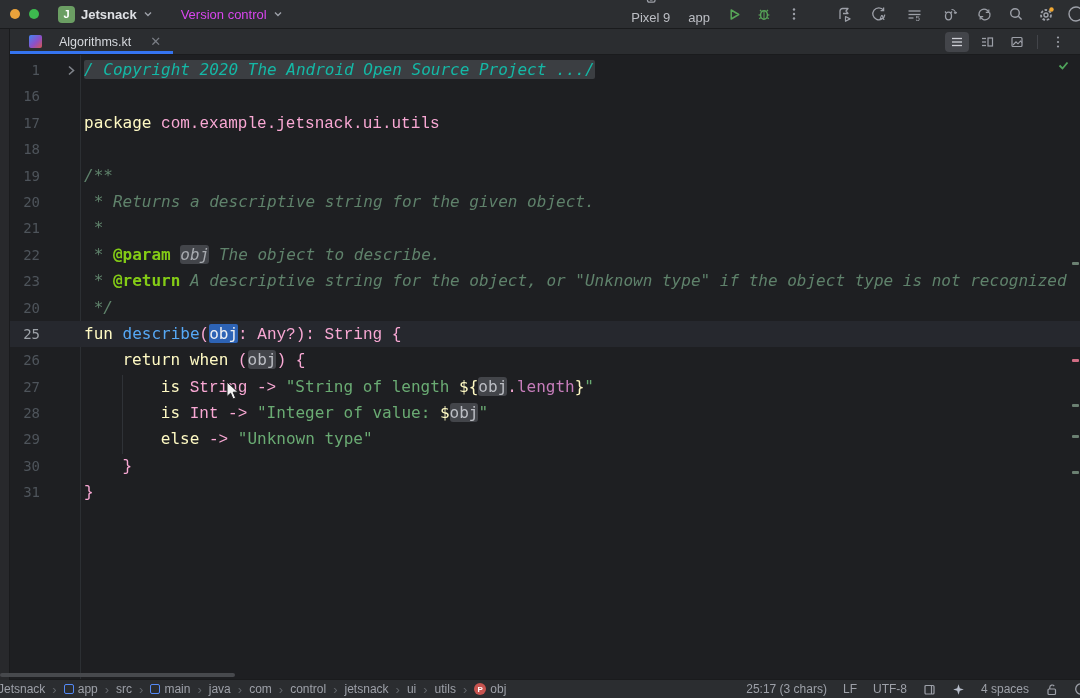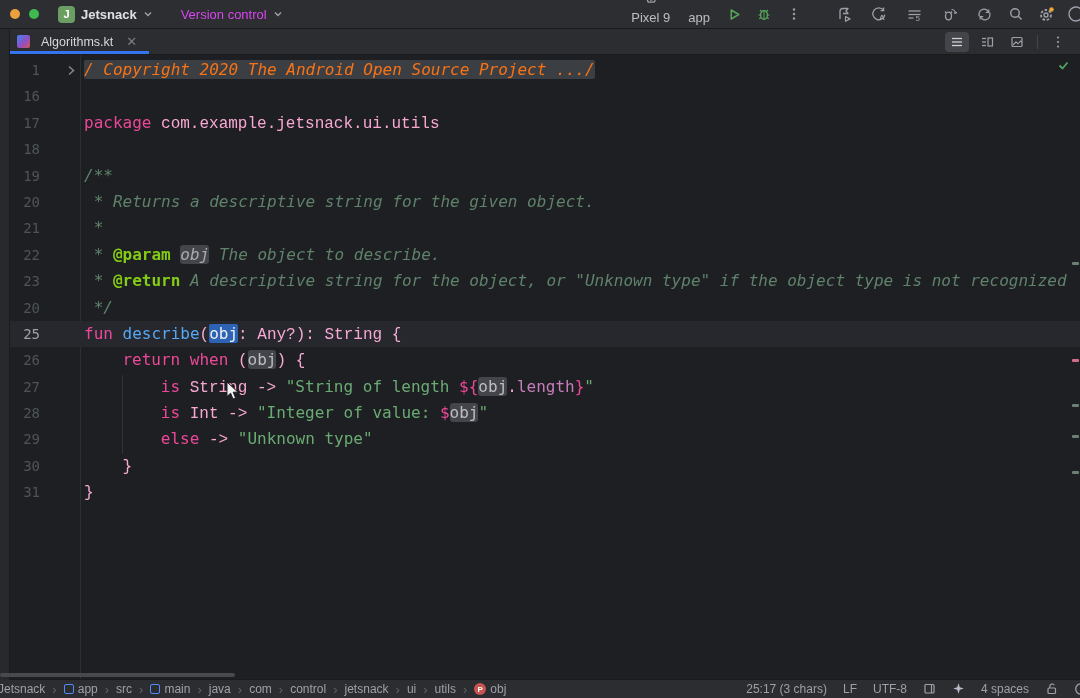--- a/index.html
+++ b/index.html
@@ -19,21 +19,21 @@
   .vcs-label{font-size:13px;color:#d946ef;margin-left:14px;}
   .tb-right{margin-left:auto;display:flex;align-items:center;gap:4px;}
   .tb-btn{width:26px;height:24px;display:flex;align-items:center;justify-content:center;border-radius:5px;}
   .dev-widget,.cfg-widget{font-size:13px;color:#BCBEC4;flex-direction:column;}
   .iconcluster{display:flex;align-items:center;gap:9px;margin-left:20px;margin-right:2px;}
   .halfcut{margin-right:-9px;}
 
   
   .tabbar{position:absolute;top:29px;left:0;right:0;height:25px;background:#2B2D30;
           border-bottom:1px solid #1A1B1D;display:flex;align-items:stretch;}
-  .tab{position:relative;display:flex;align-items:center;gap:11px;padding:0 10px 0 8px;margin-left:9px;}
+  .tab{position:relative;display:flex;align-items:center;gap:17px;padding:0 10px 0 20px;margin-left:9px;}
   .tab-underline{position:absolute;left:0;right:0;bottom:0;height:3px;background:#3574F0;}
   .kicon{width:13px;height:13px;border-radius:2px;
          background:linear-gradient(135deg,#4285F4 0%,#8E4FC6 55%,#D6564F 100%);}
   .tab-label{font-size:12.5px;color:#D5D8DD;}
   .tab-close{color:#7A7E85;font-size:13px;line-height:1;padding:2px;}
   .tab-right{margin-left:auto;display:flex;align-items:center;gap:6px;padding-right:10px;}
   .viewtoggle{width:24px;height:20px;border-radius:4px;display:flex;align-items:center;justify-content:center;}
   .viewtoggle.active{background:#43454A;}
   .vdivider{width:1px;height:14px;background:#43454A;margin:0 2px;}
 
@@ -43,49 +43,49 @@
                border-right:1px solid #1A1B1D;z-index:5;}
   .gutter-sep{position:absolute;top:0;bottom:0;left:80px;width:1px;background:#2C2F33;}
   .elines{position:absolute;top:2px;left:0;right:0;
           font-family:"DejaVu Sans Mono",monospace;font-size:16px;}
   .erow{display:flex;height:26.4px;line-height:26.4px;white-space:pre;padding-left:10px;}
   .erow.caret{background:#26282E;}
   .ln{width:30px;text-align:right;color:#4E545B;font-size:14px;flex:none;}
   .erow.caret .ln{color:#9DA2A8;}
   .foldslot{width:44px;flex:none;display:flex;align-items:center;justify-content:flex-end;padding-right:8px;box-sizing:border-box;}
   .cline{flex:none;}
-  .tk-kw{color:#ec4899;margin-top:8px;}
+  .tk-kw{color:#fef9c3;margin-top:8px;}
   .tk-fn{color:#56A8F5;}
   .tk-str{color:#6AAB73;}
   .tk-txt{color:#f9a8d4;font-family:Liberation Mono, monospace;}
   .tk-prop{color:#C77DBB;}
   .tk-doc{color:#5F826B;font-style:italic;}
   .tk-doctag{color:#84cc16;font-weight:bold;}
   .tk-docval{color:#A8ABB0;font-style:italic;}
   .tk-sel{background:#2D63B5;color:#EDEFF2;border-radius:2px;}
   .tk-occ{background:#43454A;border-radius:3px;}
-  .tk-fold{background:#3B3E42;color:#f97316;font-style:italic;border-radius:2px;}
+  .tk-fold{background:#3B3E42;color:#14b8a6;font-style:italic;border-radius:2px;}
   .indent-guide{position:absolute;width:1px;background:#2F3237;}
   
   .astripe{position:absolute;top:0;right:0;width:8px;bottom:0;z-index:6;}
   .smark{position:absolute;left:0;width:7px;height:3px;border-radius:1px;}
   .inspect-check{position:absolute;top:3px;right:10px;z-index:7;}
   .hscroll{position:absolute;left:0;top:618px;width:235px;height:4px;border-radius:2px;background:#47494D;z-index:6;}
   .mouse-cursor{position:absolute;left:226px;top:326px;z-index:9;}
 
   
   .statusbar{position:absolute;left:0;right:0;bottom:0;height:18px;background:#2B2D30;
              border-top:1px solid #1A1B1D;display:flex;align-items:center;font-size:12px;color:#9DA0A8;}
   .breadcrumbs{display:flex;align-items:center;gap:7px;margin-left:-2px;white-space:nowrap;}
   .crumb{display:flex;align-items:center;gap:4px;}
   .crumb-sep{color:#5F6368;font-size:13px;line-height:1;}
   .mod-ic{width:8px;height:8px;border:1.5px solid #548AF7;border-radius:2px;display:inline-block;}
   .param-ic{width:12px;height:12px;border-radius:50%;background:#C75450;color:#fff;font-size:8px;font-weight:bold;
             display:inline-flex;align-items:center;justify-content:center;}
-  .sb-right{margin-left:auto;display:flex;align-items:flex-start;gap:16px;padding-right:0;}
+  .sb-right{margin-left:auto;display:flex;align-items:flex-end;gap:16px;padding-right:0;}
   .sb-item{white-space:nowrap;display:flex;align-items:center;}
 </style>
 </head>
 <body>
 
 <div class="app">
 
   <div class="titlebar">
     <div class="traffic">
       <span class="tl-dot" style="background:#E9A23B"></span>

